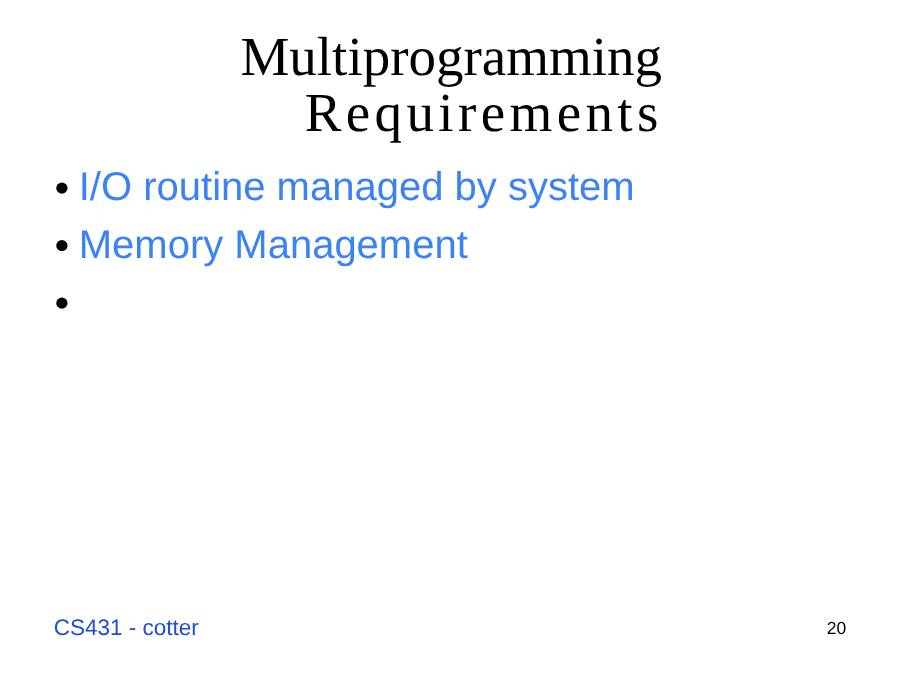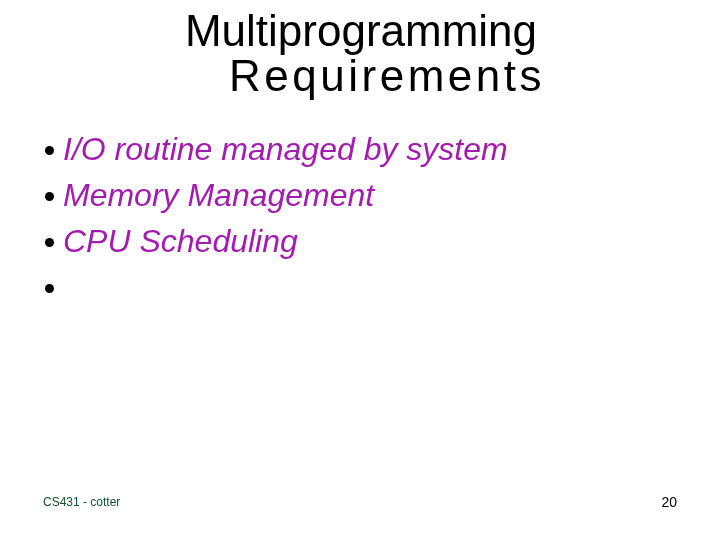--- a/index.html
+++ b/index.html
@@ -14,26 +14,27 @@
     background: #ffffff;
     overflow: hidden;
     font-family: "Liberation Sans", "DejaVu Sans", sans-serif;
     color: #000000;
   }
   
   .title-block {
     position: absolute;
     left: 0;
     right: 0;
-    top: 8px;
+    top: 23px;
     text-align: center;
     font-size: 44px;
     line-height: 45px;
     font-weight: 400;
     color: #000000;
+    font-family: Liberation Serif, serif;
   }
   .title-line-1 {
     display: block;
     transform: translateX(1px);
   }
   .title-line-2 {
     display: block;
     letter-spacing: 3.5px;
     transform: translateX(27px);
   }
@@ -57,31 +58,30 @@
     border-radius: 50%;
     background: #000000;
   }
   .bullet-text {
     position: absolute;
     left: 63px;
     top: 0;
     font-size: 32px;
     line-height: 46px;
     white-space: nowrap;
-    color: #a21caf;
-    font-style: italic;
+    color: #3b82f6;
   }
   
   .footer-left {
     position: absolute;
     left: 43px;
     top: 495px;
-    font-size: 12px;
+    font-size: 18px;
     line-height: 15px;
-    color: #14532d;
+    color: #1d4ed8;
   }
   .page-number {
     position: absolute;
     right: 43px;
     top: 495px;
     font-size: 14px;
     line-height: 15px;
     color: #000000;
   }
 </style>
@@ -100,24 +100,20 @@
     <div class="bullet-row">
       <span class="bullet-marker"></span>
       <span class="bullet-text">I/O routine managed by system</span>
     </div>
 
     <div class="bullet-row">
       <span class="bullet-marker"></span>
       <span class="bullet-text">Memory Management</span>
     </div>
 
-    <div class="bullet-row">
-      <span class="bullet-marker"></span>
-      <span class="bullet-text">CPU Scheduling</span>
-    </div>
 
     <div class="bullet-row">
       <span class="bullet-marker"></span>
     </div>
 
   </div>
 
   <div class="footer-left">CS431 - cotter</div>
 
   <div class="page-number">20</div>

